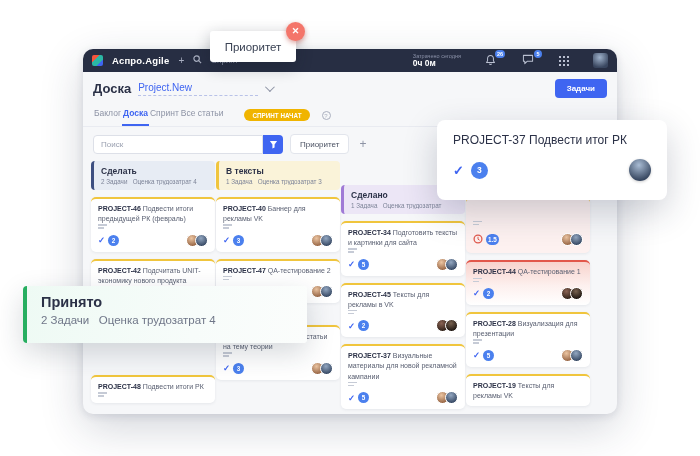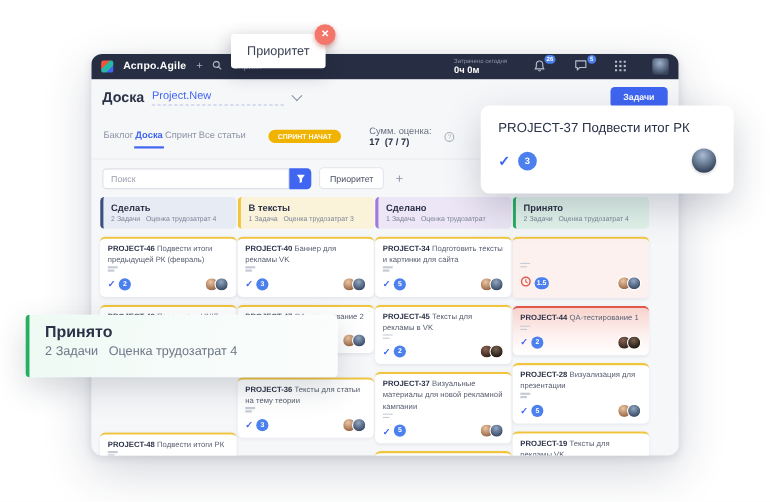--- a/index.html
+++ b/index.html
@@ -100,21 +100,21 @@
     background:#f4756a; color:#fff; font-size:9px; line-height:19px; text-align:center;
     box-shadow:0 2px 5px rgba(180,50,40,.45); cursor:pointer; font-weight:bold; }
 
   .accepted { position:absolute; left:23px; top:286px; width:284px; height:57px;
     background:linear-gradient(100deg,#eefaf4 0%,#f7fcfa 60%,#fbfdfc 100%);
     border-left:4px solid #27ae60; border-radius:4px; padding:8px 14px;
     box-shadow:0 10px 28px rgba(30,45,60,.18); z-index:25; }
   .accepted-title { font-size:14.5px; font-weight:bold; color:#2b3147; }
   .accepted-sub { font-size:11.5px; color:#6f7688; margin-top:4px; white-space:pre; }
 
-  .popup { position:absolute; left:437px; top:96px; width:230px; height:80px; background:#fff;
+  .popup { position:absolute; left:437px; top:120px; width:230px; height:80px; background:#fff;
     border-radius:8px; box-shadow:0 12px 34px rgba(30,40,70,.22); padding:13px 16px 10px 16px;
     z-index:25; }
   .popup-title { font-size:12px; color:#2b3147; }
   .popup-foot { display:flex; align-items:center; gap:7px; margin-top:12px; }
   .popup-check { color:#3f65f1; font-size:13px; font-weight:bold; }
   .popup-est { width:17px; height:17px; border-radius:50%; background:#4b80ee; color:#fff;
     font-size:8.5px; line-height:17px; text-align:center; font-weight:bold; }
   .popup-avatar { margin-left:auto; width:22px; height:22px; border-radius:50%;
     background:radial-gradient(circle at 45% 28%, #a9bcd4, #35455e 76%);
     box-shadow:0 1px 3px rgba(0,0,0,.2); }
@@ -180,24 +180,20 @@
   </div>
 
   <div class="hrow2">
     <span style="display:flex;gap:0;">
         <span class="tab">Баклог</span>
         <span class="tab active">Доска</span>
         <span class="tab">Спринт</span>
         <span class="tab">Все статьи</span>
       </span>
     <span class="sprint-pill">СПРИНТ НАЧАТ</span>
-    <span class="score">
-      <span>Сумм. оценка:</span>
-      <b>17  (7 / 7)</b>
-    </span>
     <span class="info-i">?</span>
   </div>
 
   <div class="hrow3">
     <span class="search-wrap">
       <input class="search-input" placeholder="Поиск" style="">
       <button class="btn-filter">
         <svg width="9" height="9" viewBox="0 0 10 10">
             <path d="M1 1h8L6.2 5v3.4L3.8 9.4V5z" fill="#fff"></path>
           </svg>
@@ -255,21 +251,21 @@
         <div class="card" style="margin-top: 22px;"><div class="card-title"><b>PROJECT-36</b> Тексты для статьи на тему теории</div><span class="desc"><i></i><i></i></span><div class="card-foot">
             <span class="check">✓</span>
             <span class="est">3</span>
             <span class="avatars">
               <span class="av w"></span>
               <span class="av m"></span>
             </span>
           </div></div>
       </div>
       <div class="col">
-        <div class="col-head" style="background: rgb(236, 230, 246); border-left-color: rgb(160, 122, 214);">
+        <div class="col-head" style="background: rgb(236, 230, 246); border-left-color: rgb(160, 122, 214); margin-top: 24px;">
           <div class="col-title">Сделано</div>
           <div class="col-sub">1 Задача   Оценка трудозатрат</div>
         </div>
         <div class="card"><div class="card-title"><b>PROJECT-34</b> Подготовить тексты и картинки для сайта</div><span class="desc"><i></i><i></i></span><div class="card-foot">
             <span class="check">✓</span>
             <span class="est">5</span>
             <span class="avatars">
               <span class="av w"></span>
               <span class="av m"></span>
             </span>

